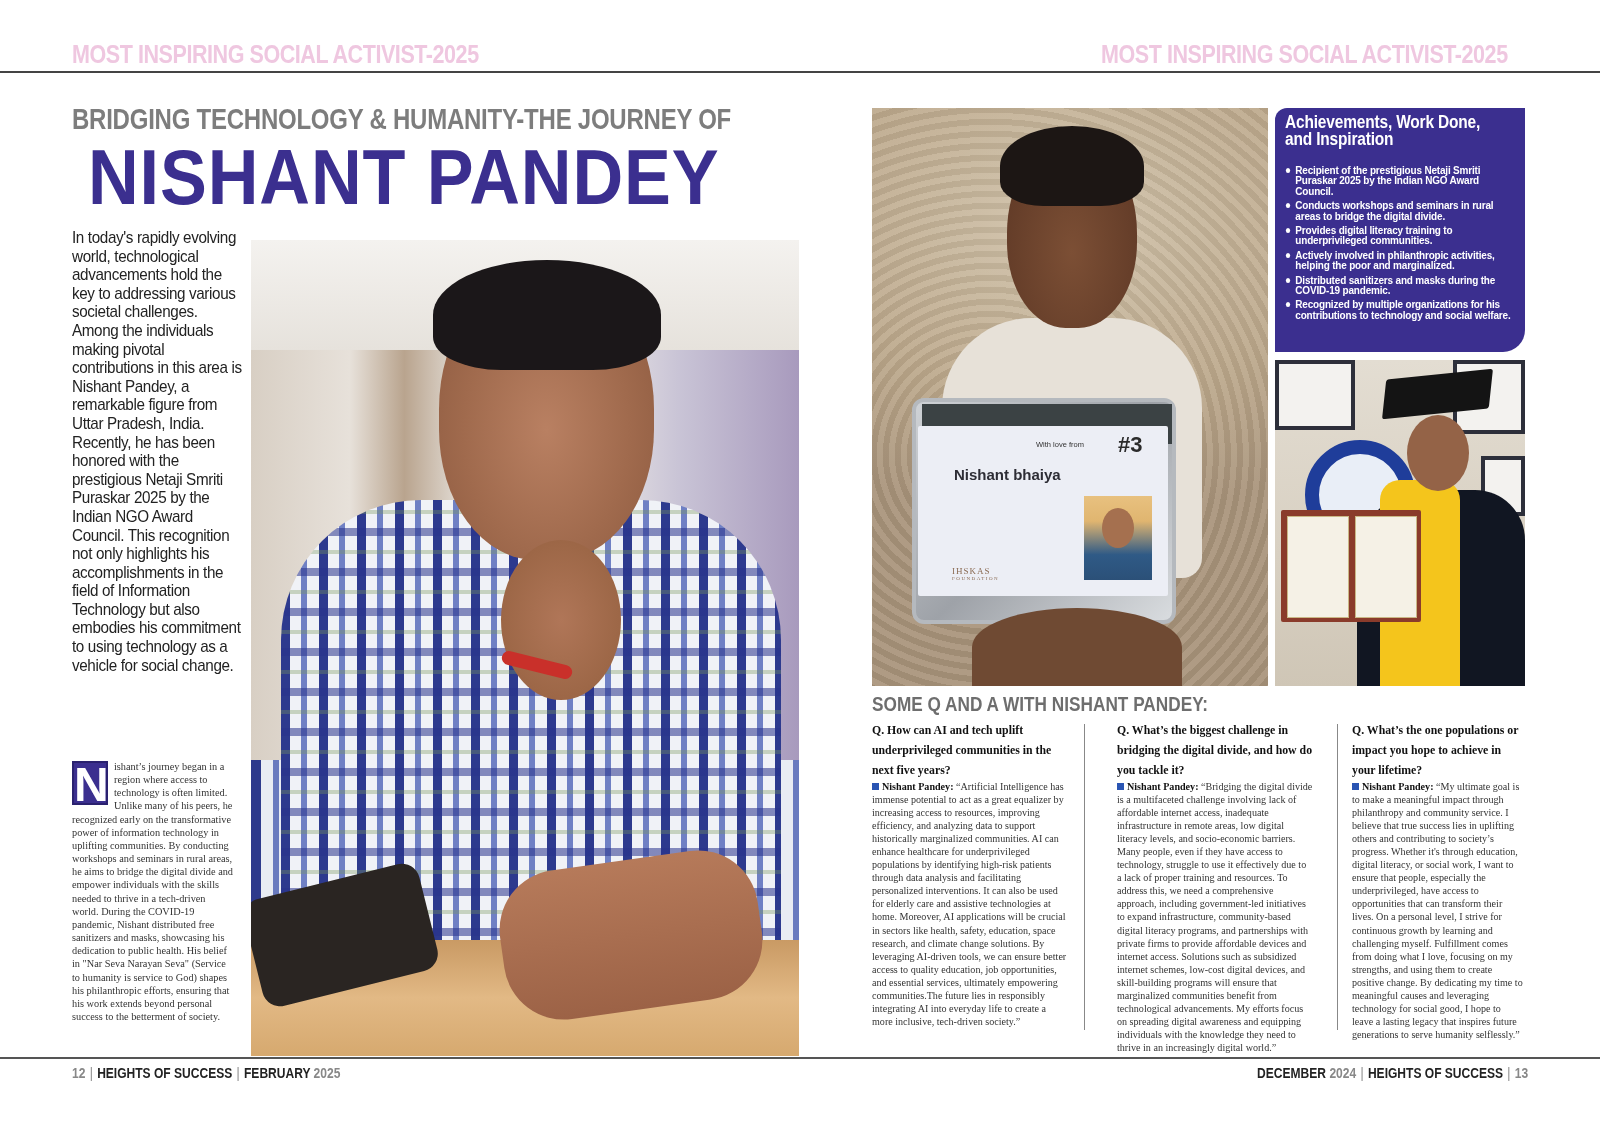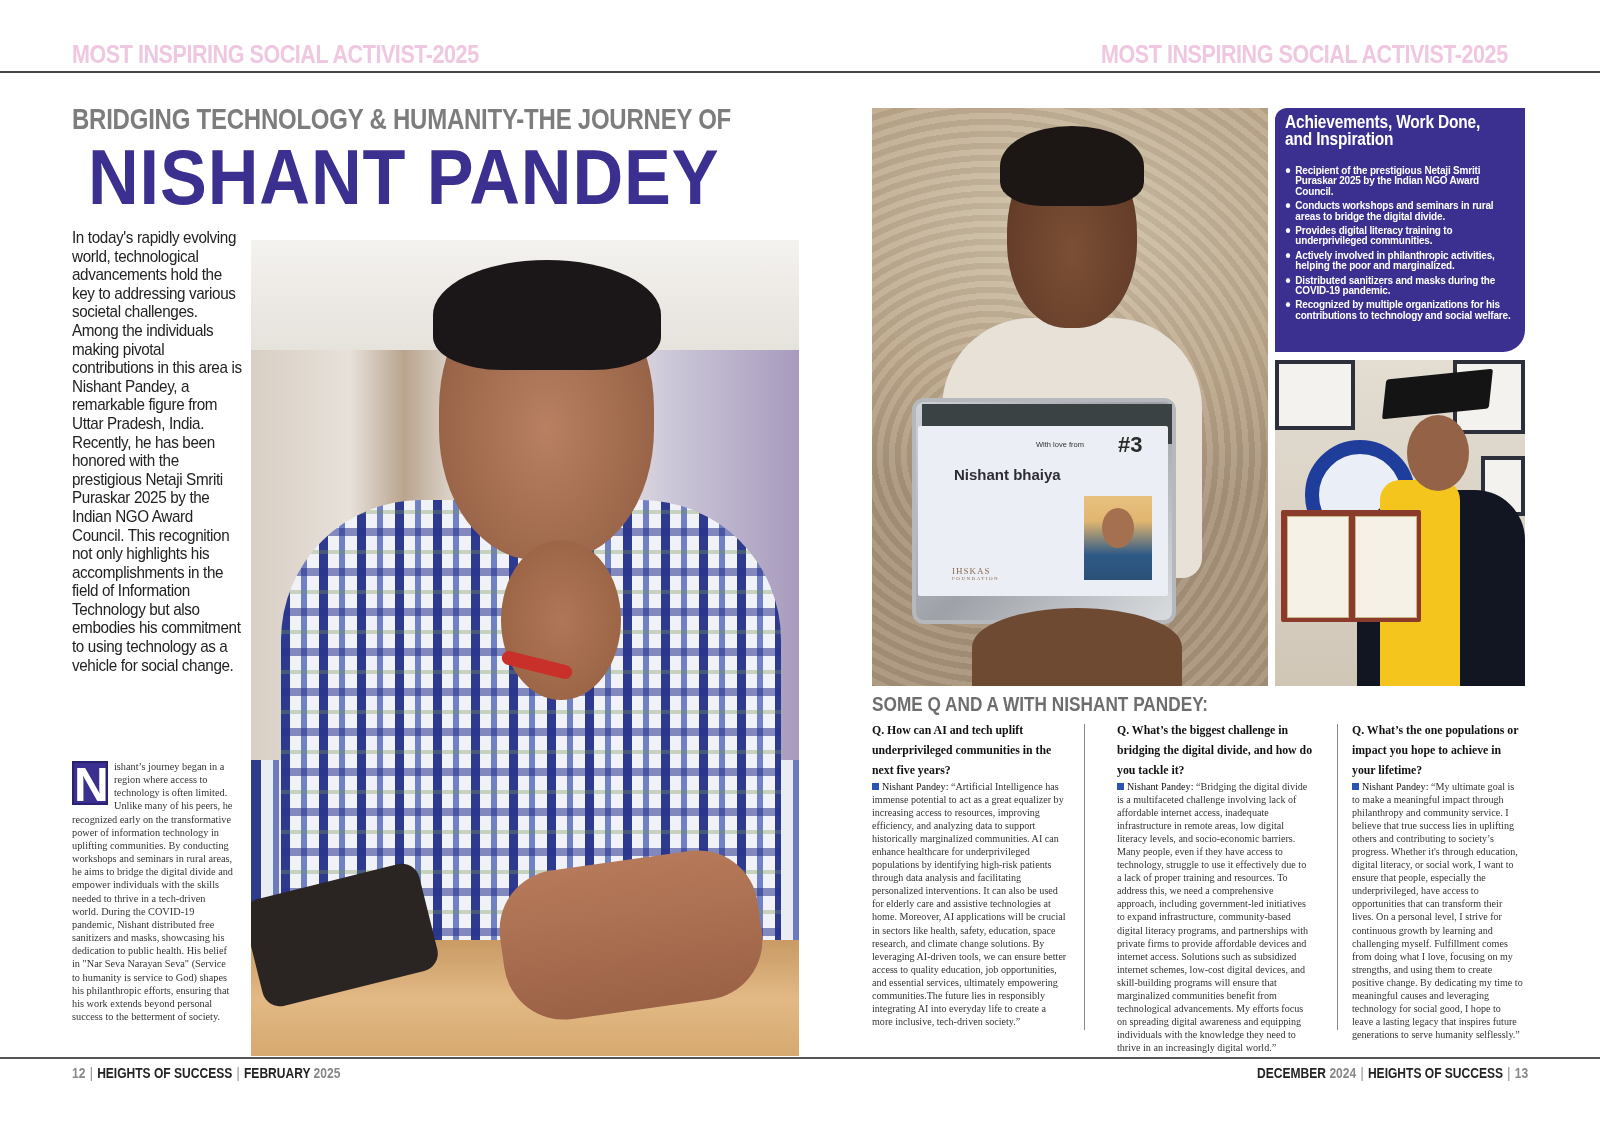--- a/index.html
+++ b/index.html
@@ -104,21 +104,21 @@
     transform: scaleX(0.84); transform-origin: left top; white-space: nowrap; }
   .qa-col { position: absolute; top: 720px; }
   .qa-col.c1 { left: 872px; width: 196px; }
   .qa-col.c2 { left: 1102px; width: 196px; margin-left: 15px; }
   .qa-col.c3 { left: 1352px; width: 172px; }
   .qa-divider { position: absolute; top: 724px; width: 1px; height: 306px; background: #888; }
   .qa-divider.d1 { left: 1084px; }
   .qa-divider.d2 { left: 1337px; }
   .qa-q { font-family: "Liberation Serif", serif; font-weight: bold; font-size: 11.8px; line-height: 20px; color: #111; }
   .qa-a { font-family: "Liberation Serif", serif; font-size: 10.1px; line-height: 13.05px; color: #333; }
-  .qa-a .who { font-weight: normal; color: #111; }
+  .qa-a .who { font-weight: bold; color: #111; }
   .qa-a .sq { display: inline-block; width: 7px; height: 7px; background: #2a55b3; margin-right: 3px; vertical-align: 0; }
 
   .bottom-rule { position: absolute; top: 1057px; left: 0; width: 1600px; height: 2px; background: #555; }
   .footer { position: absolute; top: 1065px; font-weight: bold; font-size: 14px; color: #222;
     transform: scaleX(0.86); white-space: nowrap; }
   .footer.left { left: 72px; transform-origin: left top; }
   .footer.right { right: 72px; transform-origin: right top; }
   .footer .sep { color: #888; font-weight: normal; margin: 0 5px; }
   .footer .yr { color: #888; }
 </style>

